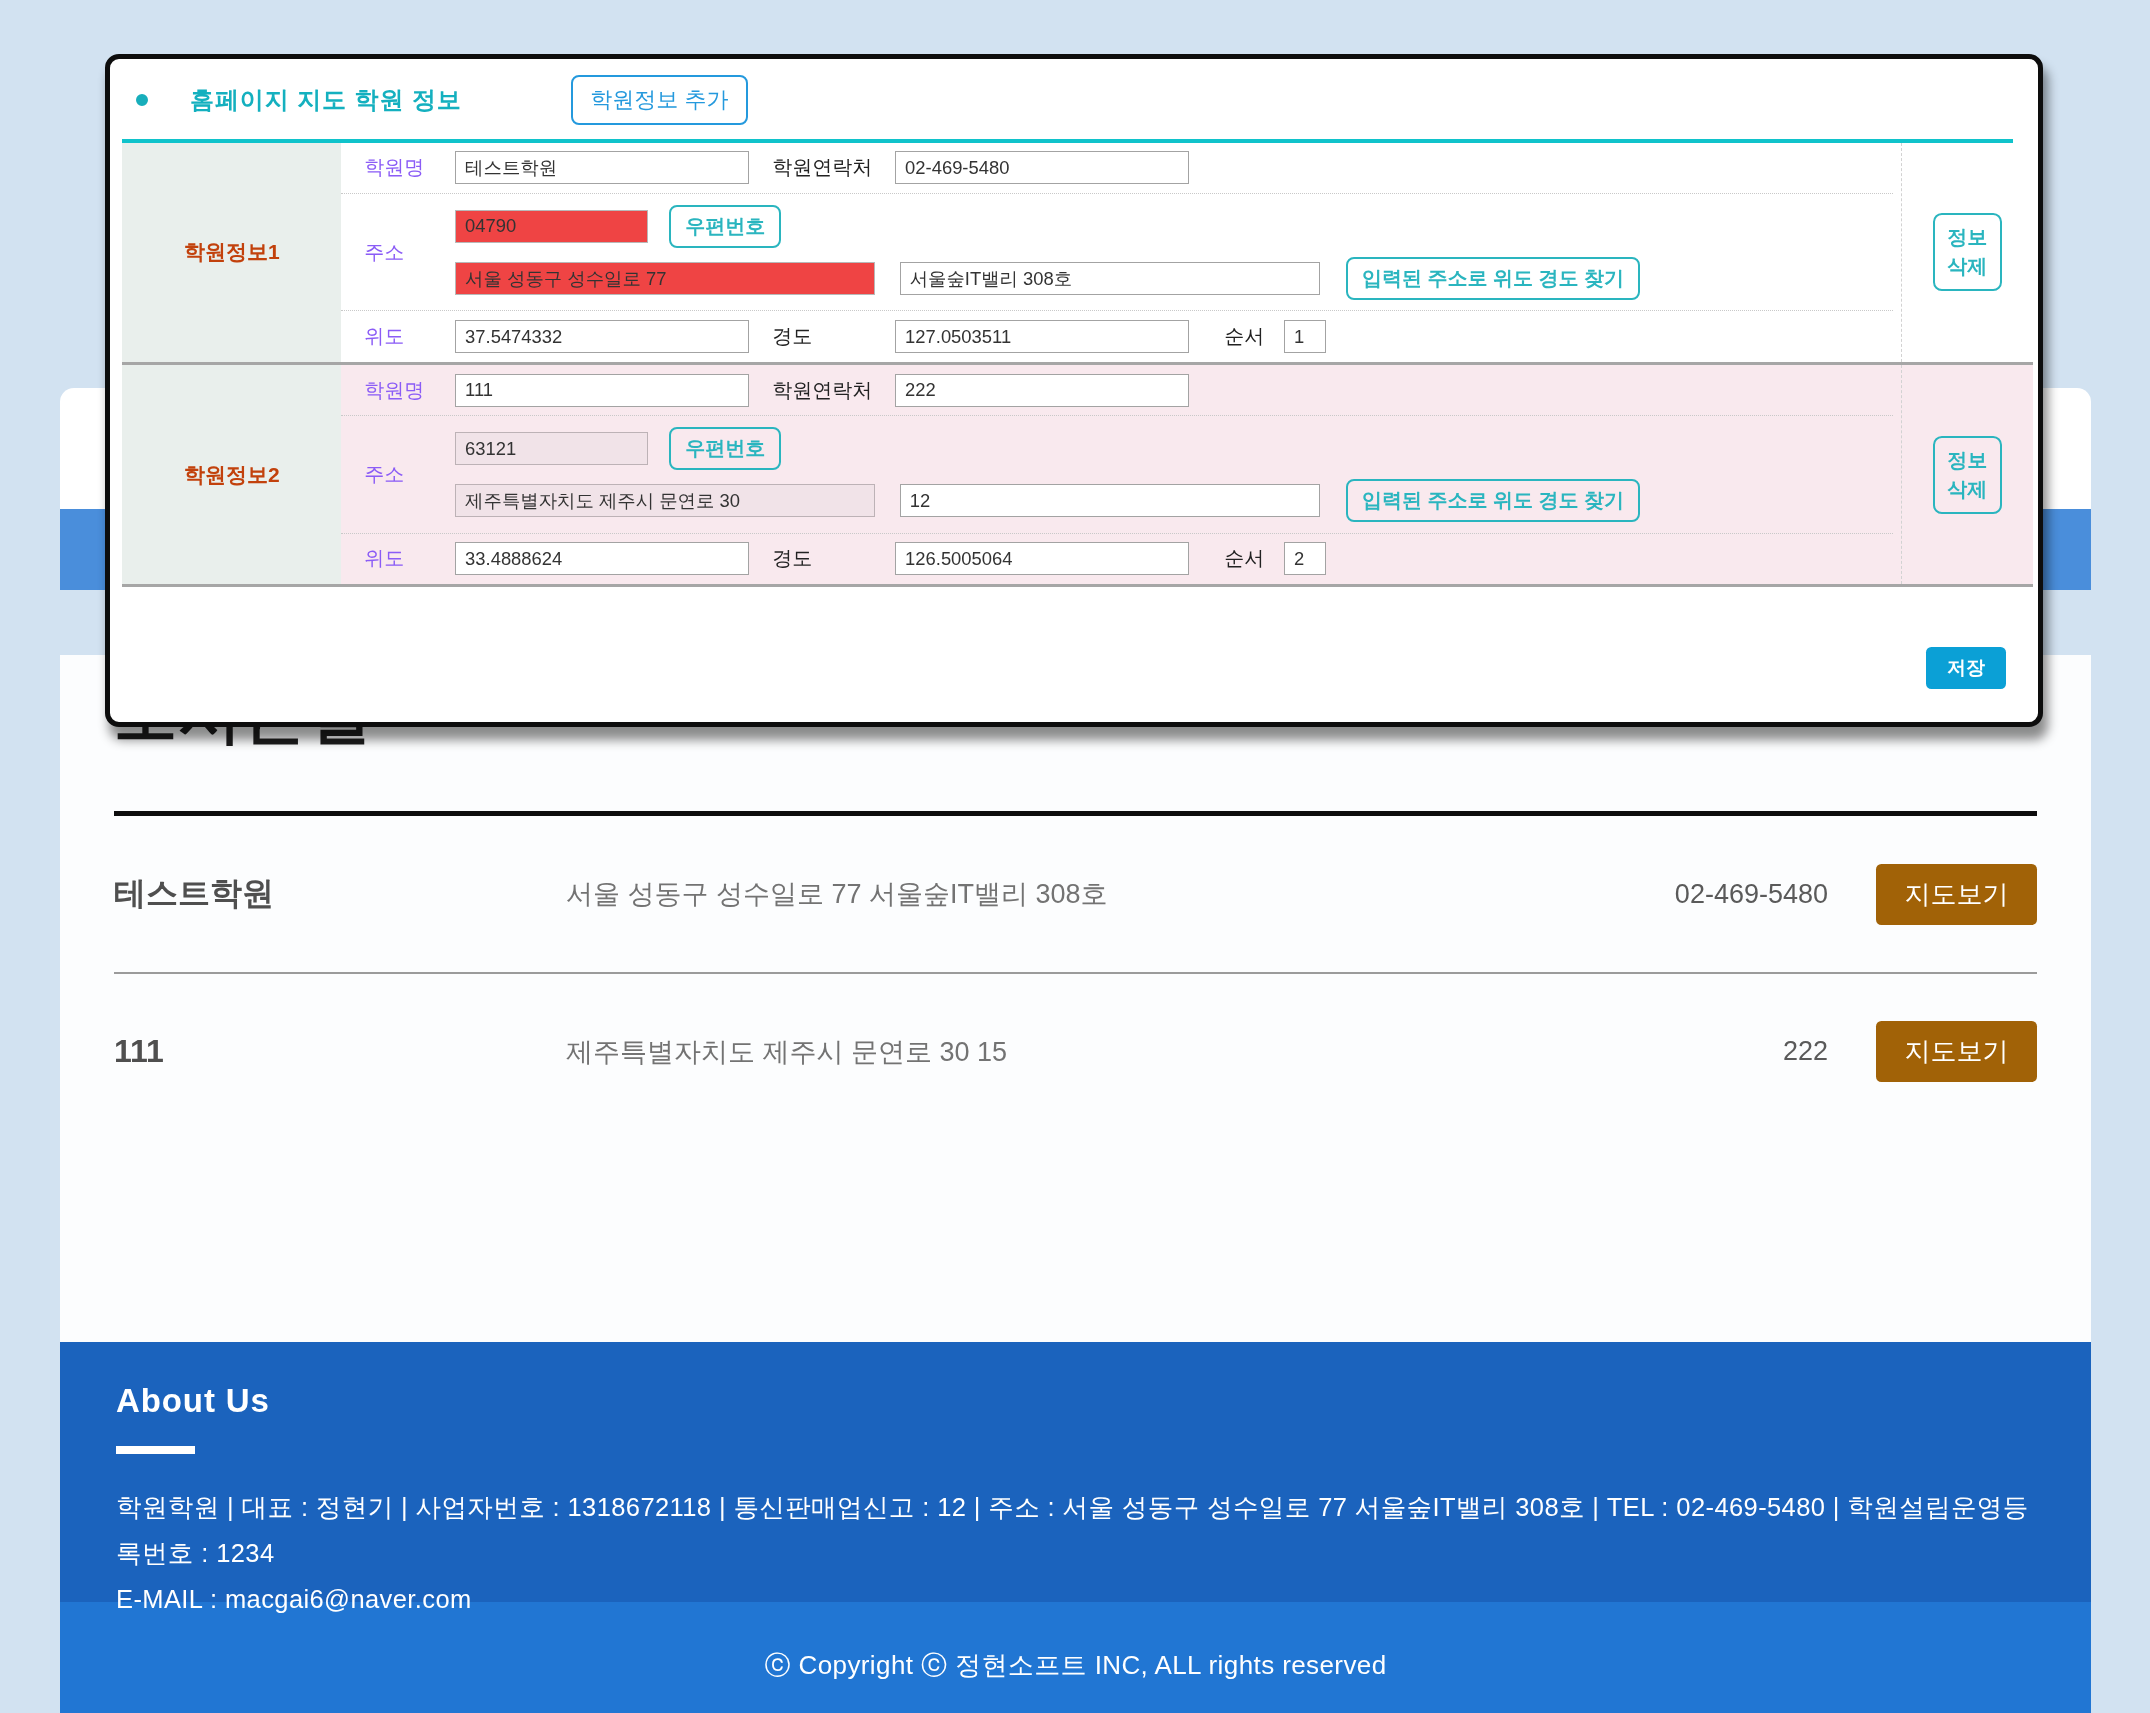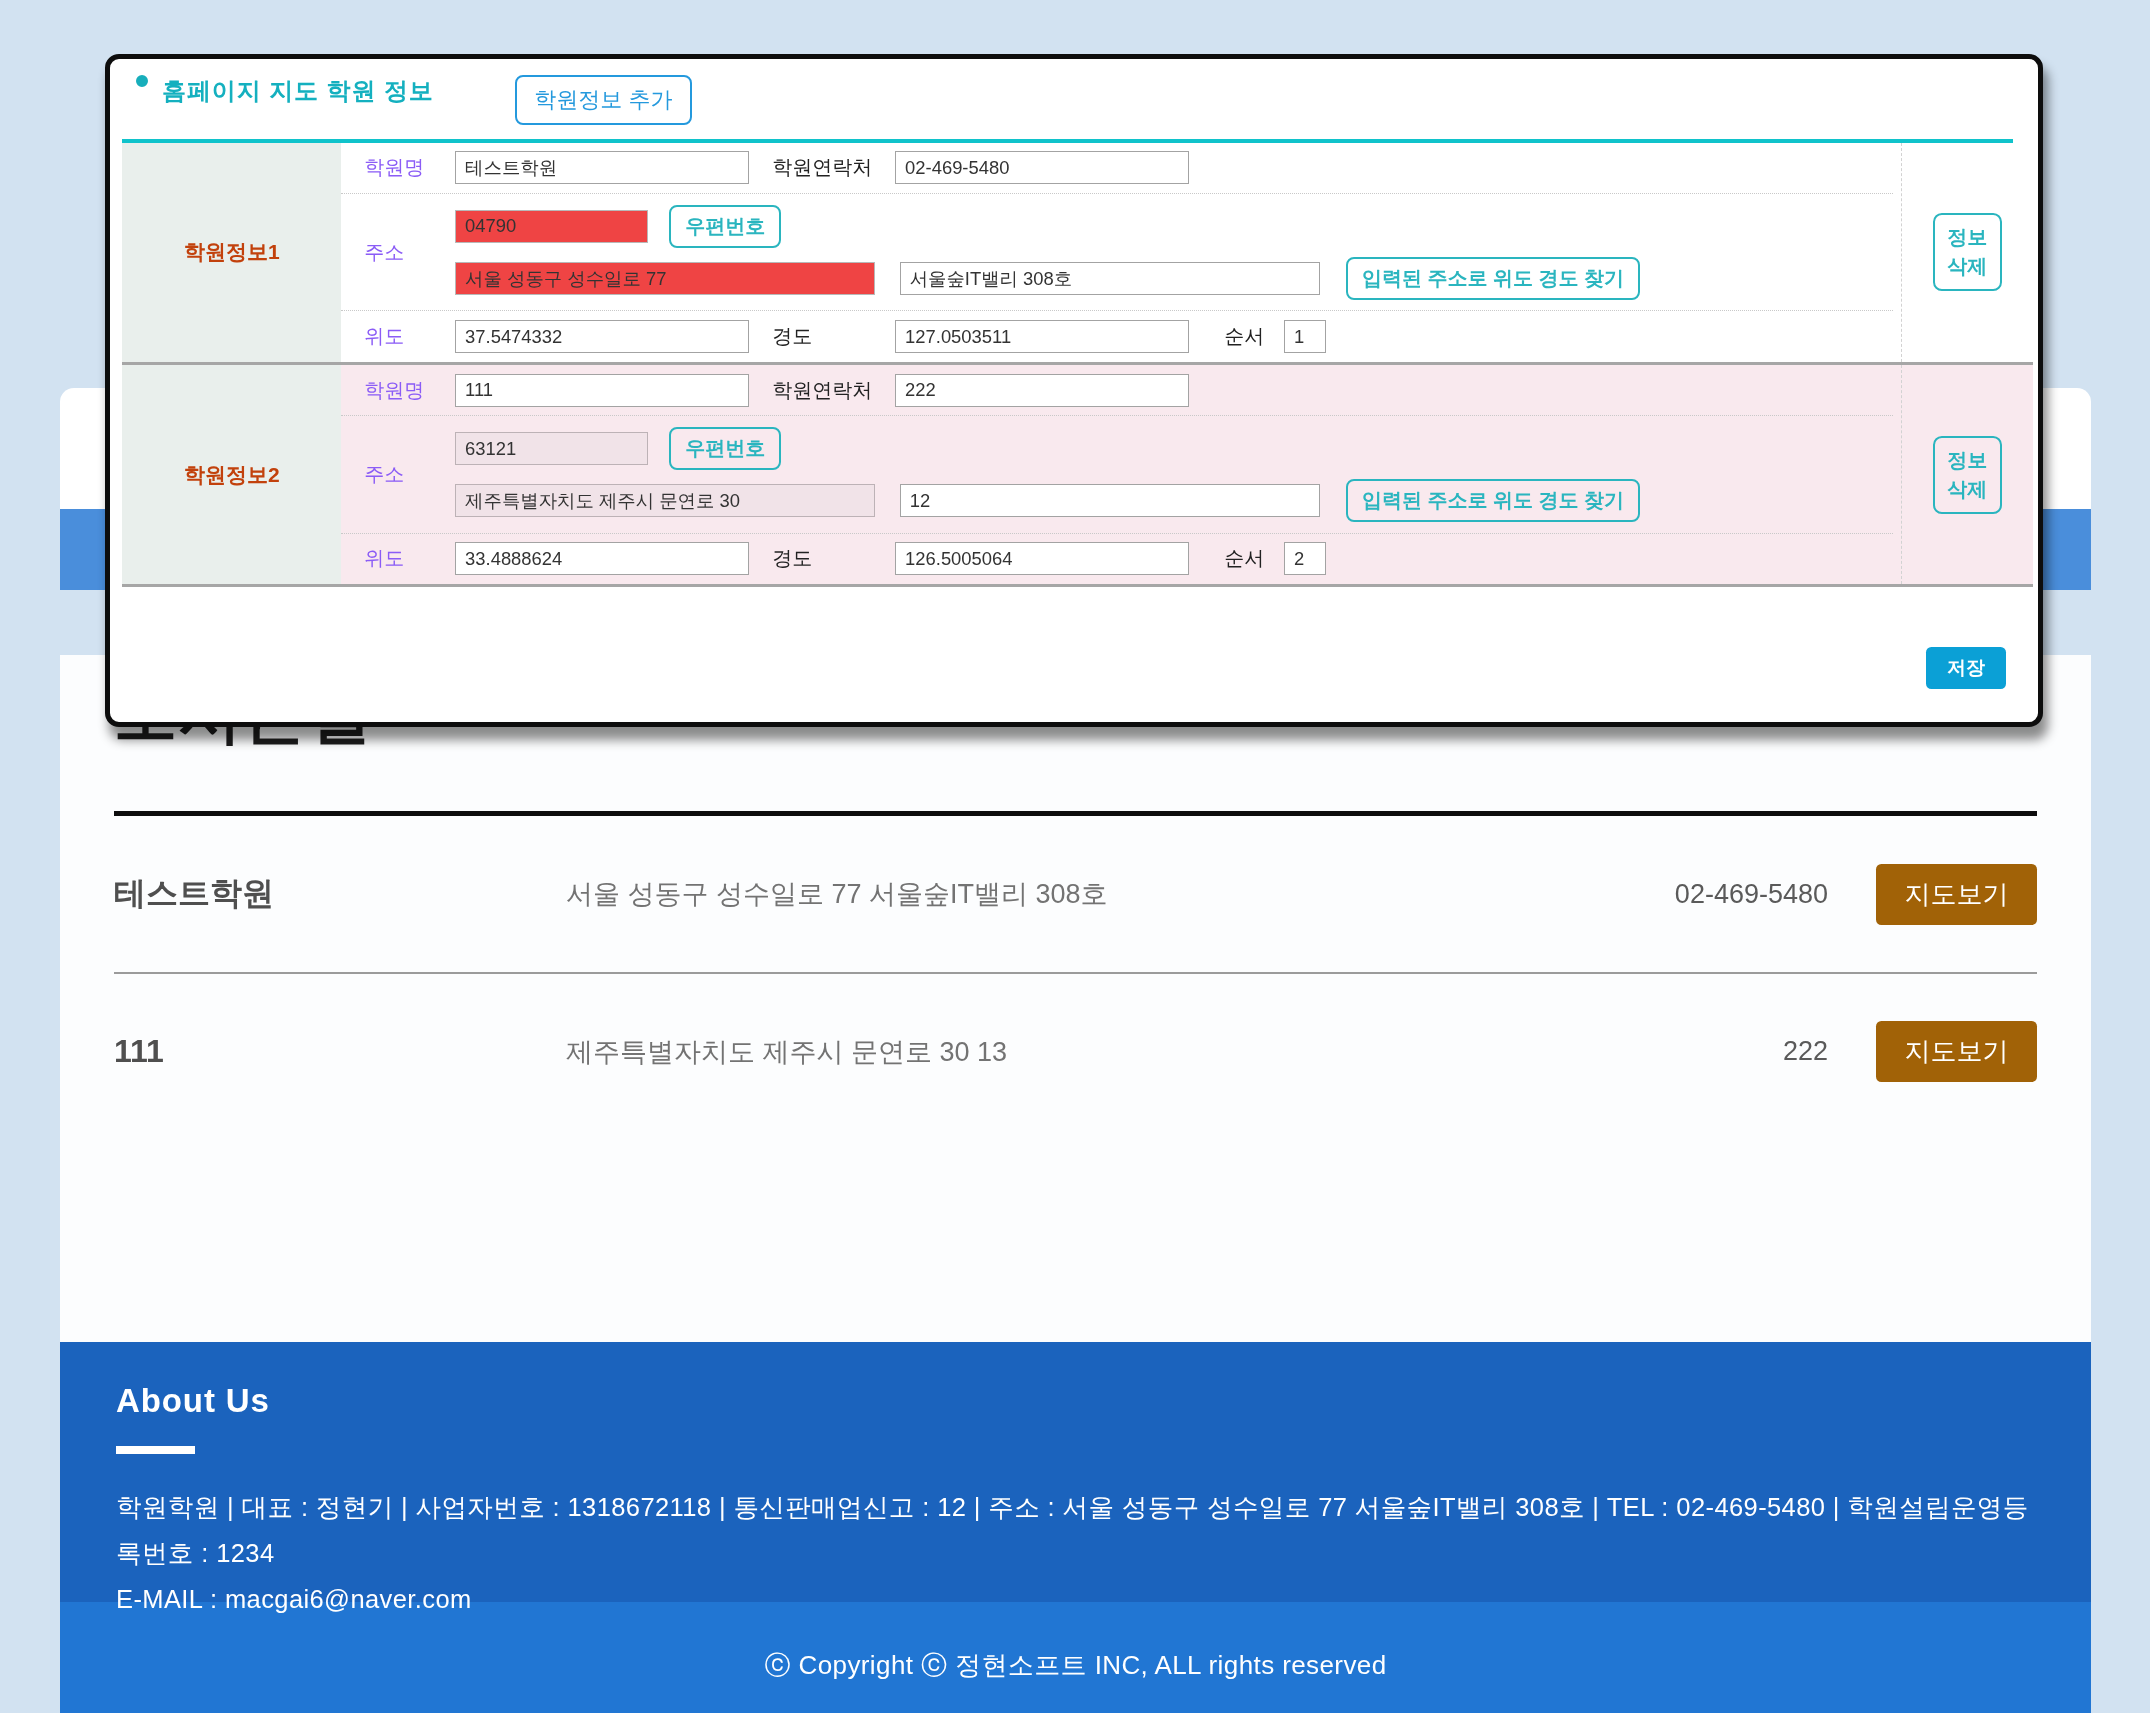--- a/index.html
+++ b/index.html
@@ -44,21 +44,21 @@
     color: #fff; font-size: 26px; letter-spacing: 0.4px;
   }
 
   
   .modal {
     position: absolute; left: 105px; top: 54px; width: 1938px;
     background: #ffffff; border: 5.3px solid #0d0d0d; border-radius: 14px;
     box-shadow: 4.4px 12.3px 10.5px rgba(0,0,0,0.45);
     z-index: 10;
   }
-  .modal-header { display: flex; padding: 16px 0 14px 26px; }
+  .modal-header { display: flex; align-items: center; padding: 16px 0 14px 26px; gap: 28px; }
   .bullet-icon {
     width: 8.8px; height: 8.8px; border: 6.1px solid #17aebb; border-radius: 50%;
     background: #cdeef0; display: inline-block;
   }
   .modal-title { color: #14b0bf; font-size: 24px; font-weight: 700; margin-left: 14px; letter-spacing: 0.9px; }
   .add-btn {
     margin-left: 81px; background: #fff; border: 2.6px solid #2499dd; color: #2499dd;
     border-radius: 8px; font-size: 22px; padding: 8px 17.6px; cursor: pointer; font-family: inherit;
   }
   .teal-line { height: 3.5px; background: #10c3cb; margin: 0 24.6px 0 12.3px; }
@@ -124,21 +124,21 @@
 
     <div class="acad-row">
       <div class="a-name">테스트학원</div>
       <div class="a-addr">서울 성동구 성수일로 77 서울숲IT밸리 308호</div>
       <div class="a-phone">02-469-5480</div>
       <button class="map-btn">지도보기</button>
     </div>
     <div class="row-divider"></div>
     <div class="acad-row">
       <div class="a-name">111</div>
-      <div class="a-addr">제주특별자치도 제주시 문연로 30 13</div>
+      <div class="a-addr">제주특별자치도 제주시 문연로 30 15</div>
       <div class="a-phone">222</div>
       <button class="map-btn">지도보기</button>
     </div>
   </div>
 
   <div class="footer">
     <div class="about-title">About Us</div>
     <div class="footer-dash"></div>
     <div class="footer-info">
       <div>학원학원 | 대표 : 정현기 | 사업자번호 : 1318672118 | 통신판매업신고 : 12 | 주소 : 서울 성동구 성수일로 77 서울숲IT밸리 308호 | TEL : 02-469-5480 | 학원설립운영등록번호 : 1234</div>

